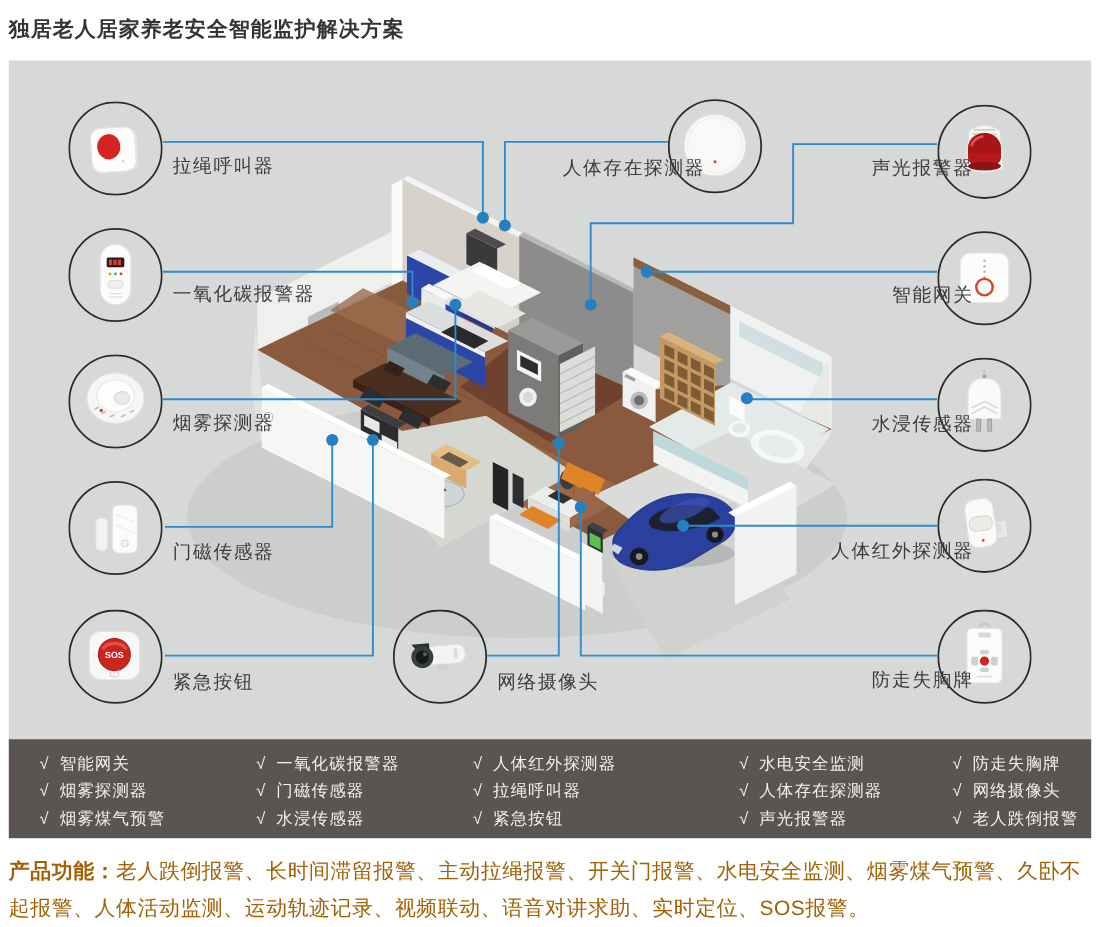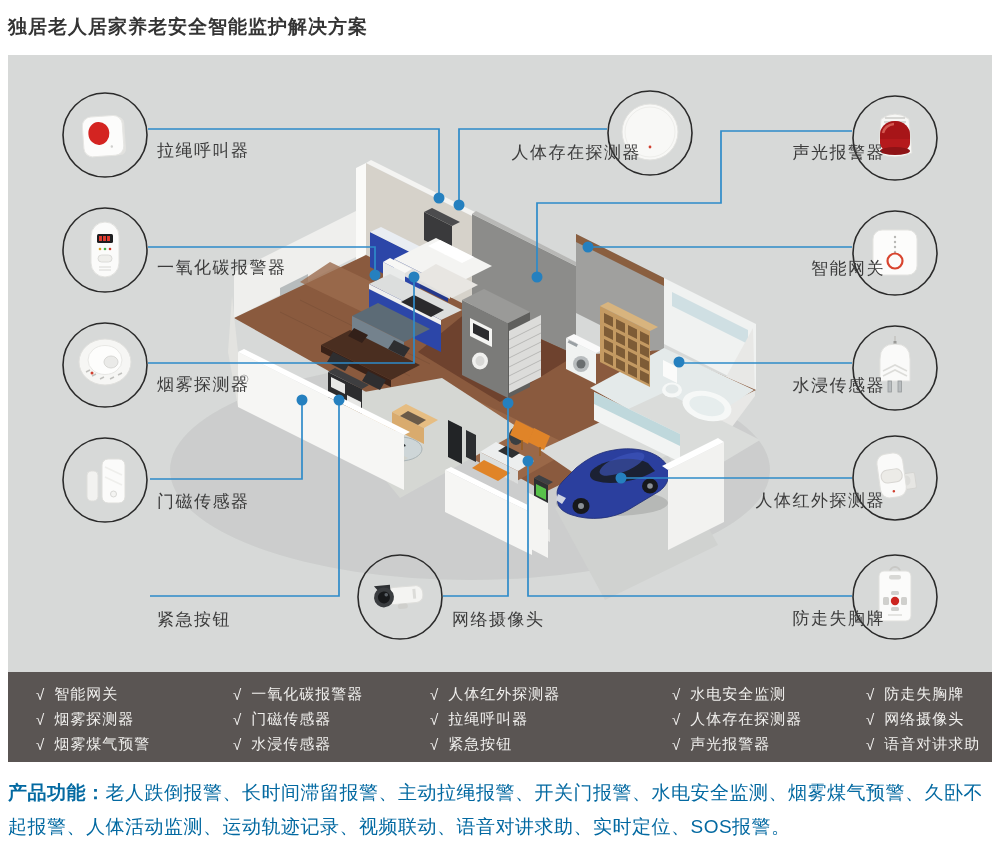--- a/index.html
+++ b/index.html
@@ -8,21 +8,21 @@
   .panel{position:absolute;left:8px;top:55px;width:984px;height:617px;background:#d7d9d8;}
   svg.scene{position:absolute;left:0;top:0;width:1000px;height:843px;pointer-events:none;}
   .device{position:absolute;width:86px;height:86px;}
   .device svg{display:block;}
   .dlabel{position:absolute;font-size:17px;color:#3c3c3c;letter-spacing:1.5px;white-space:nowrap;font-weight:500;}
   .dlabel.right{text-align:right;}
   .bar{position:absolute;left:8px;top:672px;width:984px;height:90px;background:#5a5553;}
   .bar-col{position:absolute;top:10px;}
   .bar-item{display:flex;align-items:center;height:25px;color:#f1f0ee;font-size:15px;letter-spacing:1px;}
   .bar-item .chk{margin-right:9px;font-size:15px;}
-  .footer{position:absolute;left:8px;top:776px;width:984px;font-size:19px;line-height:34px;color:#0369a1;letter-spacing:0.5px;}
+  .footer{position:absolute;left:8px;top:776px;width:984px;font-size:19px;line-height:34px;color:#a16207;letter-spacing:0.5px;}
   .footer b{font-weight:700;}
 </style>
 </head>
 <body>
 
 <div class="page">
   <div class="title">独居老人居家养老安全智能监护解决方案</div>
   <div class="panel"></div>
 
   <svg class="scene" viewBox="0 0 1000 843">
@@ -292,20 +292,32 @@
   <div class="device" style="left:62px;top:437px">
     <svg width="86" height="86" viewBox="0 0 86 86">
       <circle cx="43" cy="43" r="42" fill="none" stroke="#2b2b2b" stroke-width="1.6"></circle>
       <rect x="25" y="34" width="11" height="30" rx="4.5" fill="#f2f2f0" stroke="#deded b"></rect>
       <rect x="25" y="34" width="11" height="30" rx="4.5" fill="#f2f2f0" stroke="#dededb"></rect>
       <rect x="40" y="22" width="23" height="44" rx="6" fill="#fbfbfa" stroke="#dededb"></rect>
       <path d="M43,30 L60,38 M43,40 L60,48" stroke="#efefec" stroke-width="1.5"></path>
       <circle cx="51.5" cy="57" r="3" fill="#f4f4f2" stroke="#d8d8d5"></circle>
     </svg>
   </div>
+  <div class="device" style="left:62px;top:554px">
+    <svg width="86" height="86" viewBox="0 0 86 86">
+      <circle cx="43" cy="43" r="42" fill="none" stroke="#2b2b2b" stroke-width="1.6"></circle>
+      <rect x="19" y="20" width="46" height="44" rx="11" fill="#f8f8f6" stroke="#e2e2df"></rect>
+      <path d="M22,42 L64,42 M42,22 L42,62" stroke="#efefec" stroke-width="2"></path>
+      <circle cx="42" cy="41" r="14.5" fill="#cc2520"></circle>
+      <circle cx="42" cy="41" r="14.5" fill="none" stroke="#a81d1a"></circle>
+      <path d="M31,36 a14.5,14.5 0 0 1 22,0" fill="none" stroke="#e8594f" stroke-width="3" opacity="0.8"></path>
+      <text x="42" y="44.5" font-size="8" font-weight="bold" fill="#ffffff" text-anchor="middle" font-family="Liberation Sans,sans-serif">SOS</text>
+      <ellipse cx="42" cy="59" rx="4" ry="2.5" fill="none" stroke="#d0d0cd"></ellipse>
+    </svg>
+  </div>
   <div class="device" style="left:607px;top:90px">
     <svg width="86" height="86" viewBox="0 0 86 86">
       <circle cx="43" cy="43" r="42" fill="none" stroke="#2b2b2b" stroke-width="1.6"></circle>
       <circle cx="43" cy="42" r="28" fill="#f8f8f6" stroke="#e2e2df"></circle>
       <circle cx="43" cy="42" r="25" fill="none" stroke="#eeeeeb"></circle>
       <circle cx="43" cy="57" r="1.4" fill="#d04030"></circle>
     </svg>
   </div>
   <div class="device" style="left:852px;top:95px">
     <svg width="86" height="86" viewBox="0 0 86 86">
@@ -463,21 +475,21 @@
       <div class="bar-item">
           <span class="chk">√</span>
           <span>防走失胸牌</span>
         </div>
       <div class="bar-item">
           <span class="chk">√</span>
           <span>网络摄像头</span>
         </div>
       <div class="bar-item">
           <span class="chk">√</span>
-          <span>语音对讲求助</span>
+          <span>老人跌倒报警</span>
         </div>
     </div>
   </div>
 
   <div class="footer">
     <b>产品功能：</b><span>老人跌倒报警、长时间滞留报警、主动拉绳报警、开关门报警、水电安全监测、烟雾煤气预警、久卧不起报警、人体活动监测、运动轨迹记录、视频联动、语音对讲求助、实时定位、SOS报警。</span>
   </div>
 </div>
 
 </body></html>

